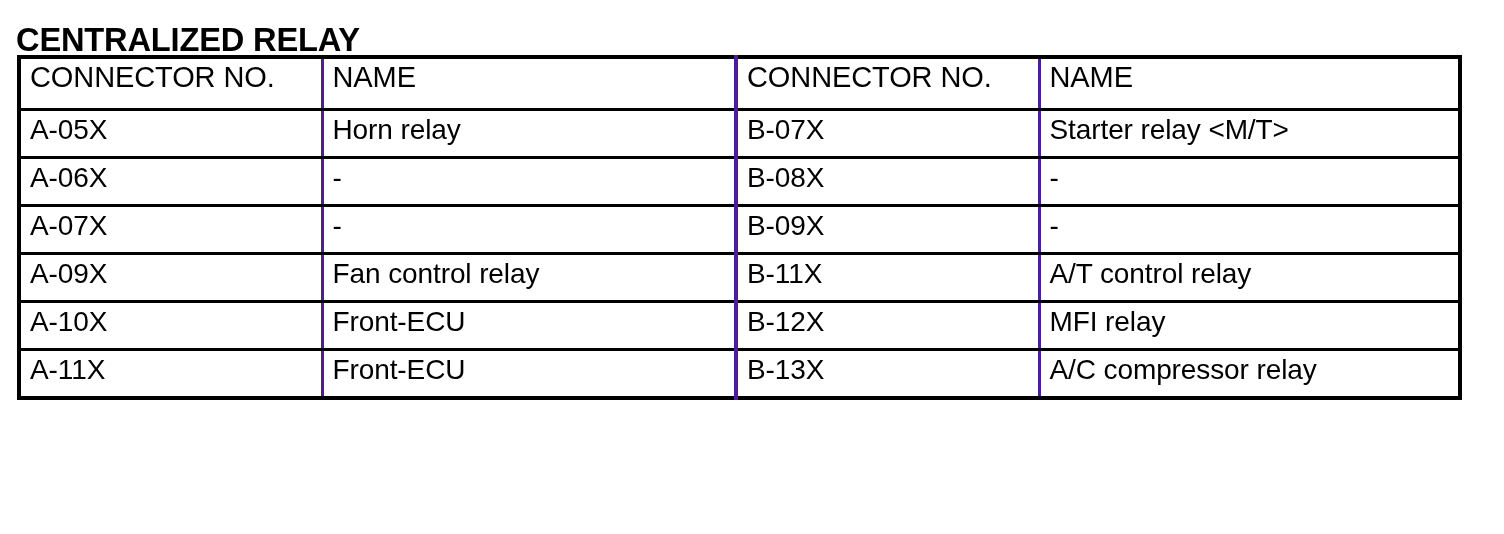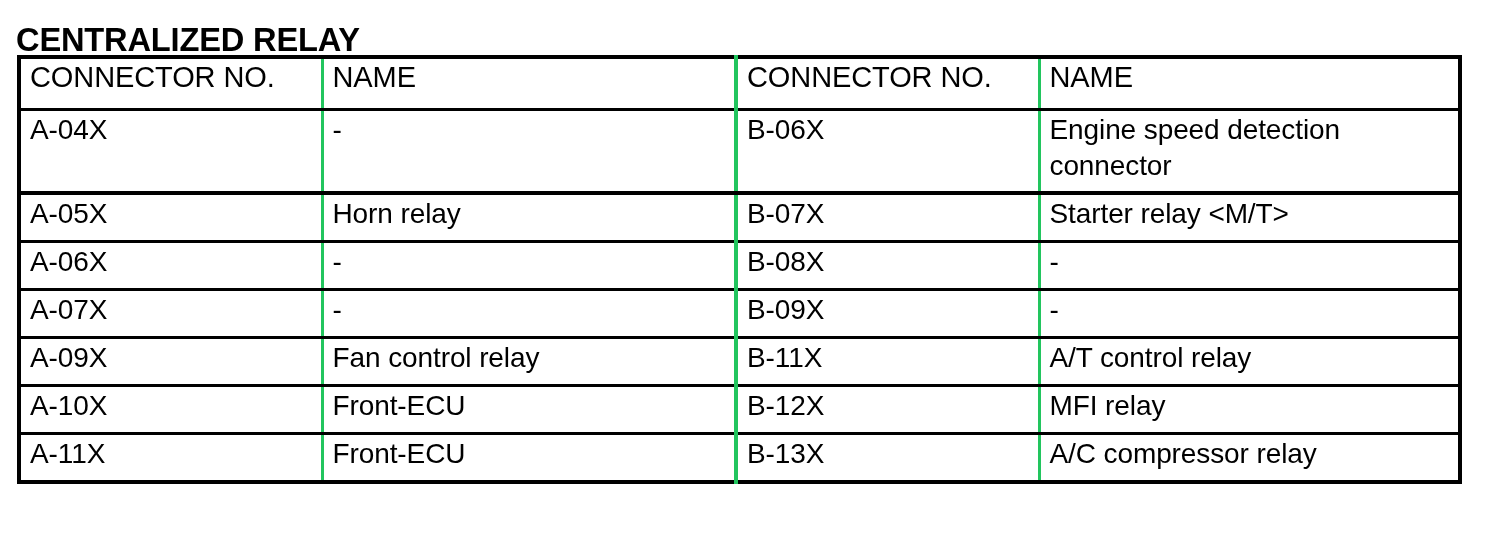--- a/index.html
+++ b/index.html
@@ -53,21 +53,21 @@
     background: #ffffff;
   }
 
   table.relay-table col.c-conn-a { width: 303px; }
   table.relay-table col.c-name-a { width: 414px; }
   table.relay-table col.c-conn-b { width: 303px; }
   table.relay-table col.c-name-b { width: 421px; }
 
   table.relay-table td,
   table.relay-table th {
-    border-right: 3px solid #22c55e;
+    border-right: 3px solid #4c1d95;
     border-bottom: 3px solid #000;
     padding: 1px 0 0 9px;
     text-align: left;
     vertical-align: top;
     font-size: 28px;
     font-weight: normal;
     line-height: 36px;
     letter-spacing: -0.1px;
     white-space: normal;
     background: #ffffff;
@@ -130,26 +130,20 @@
       <thead>
         <tr>
           <th>CONNECTOR NO.</th>
           <th class="mid-sep">NAME</th>
           <th>CONNECTOR NO.</th>
           <th>NAME</th>
         </tr>
       </thead>
 
       <tbody>
-        <tr class="row-tall rule-heavy">
-          <td>A-04X</td>
-          <td class="mid-sep">-</td>
-          <td>B-06X</td>
-          <td>Engine speed detection connector</td>
-        </tr>
         <tr class="row-std">
           <td>A-05X</td>
           <td class="mid-sep">Horn relay</td>
           <td>B-07X</td>
           <td>Starter relay &lt;M/T&gt;</td>
         </tr>
         <tr class="row-std">
           <td>A-06X</td>
           <td class="mid-sep">-</td>
           <td>B-08X</td>

